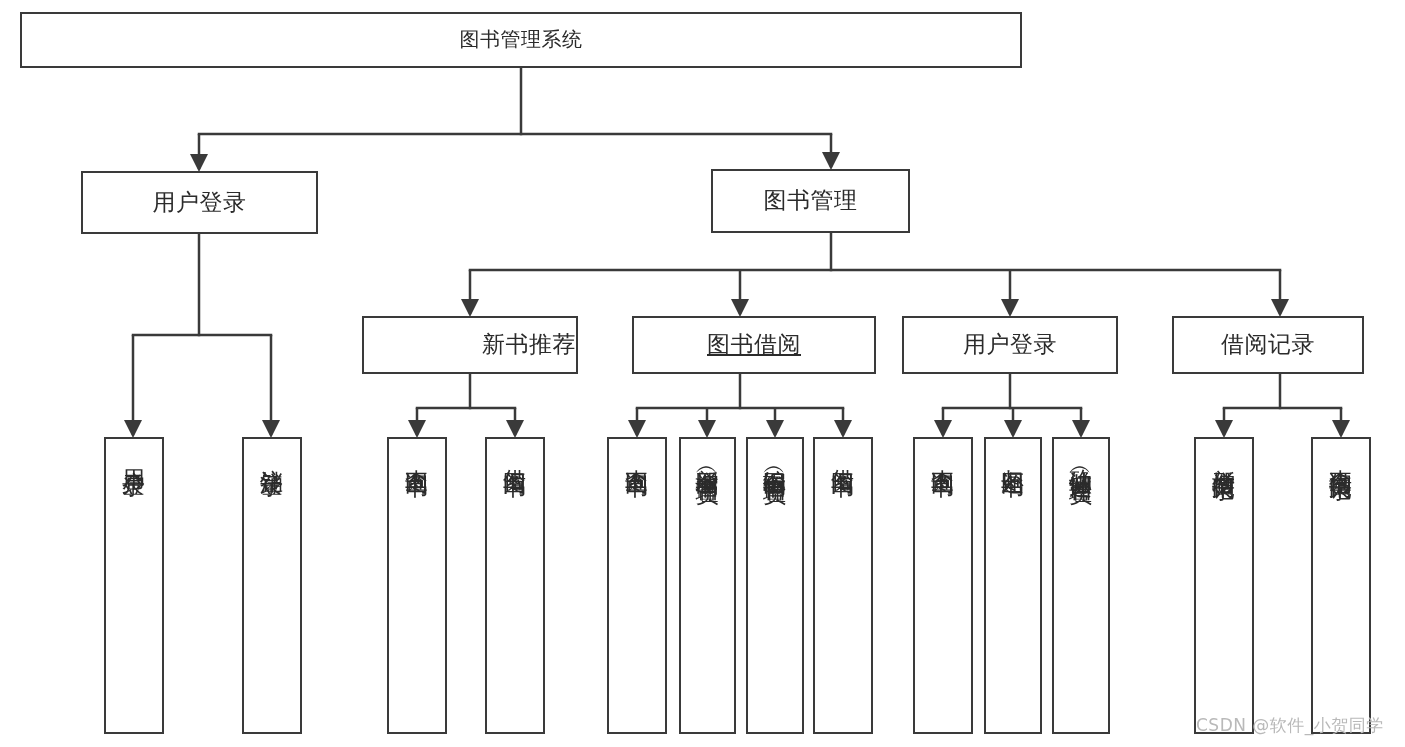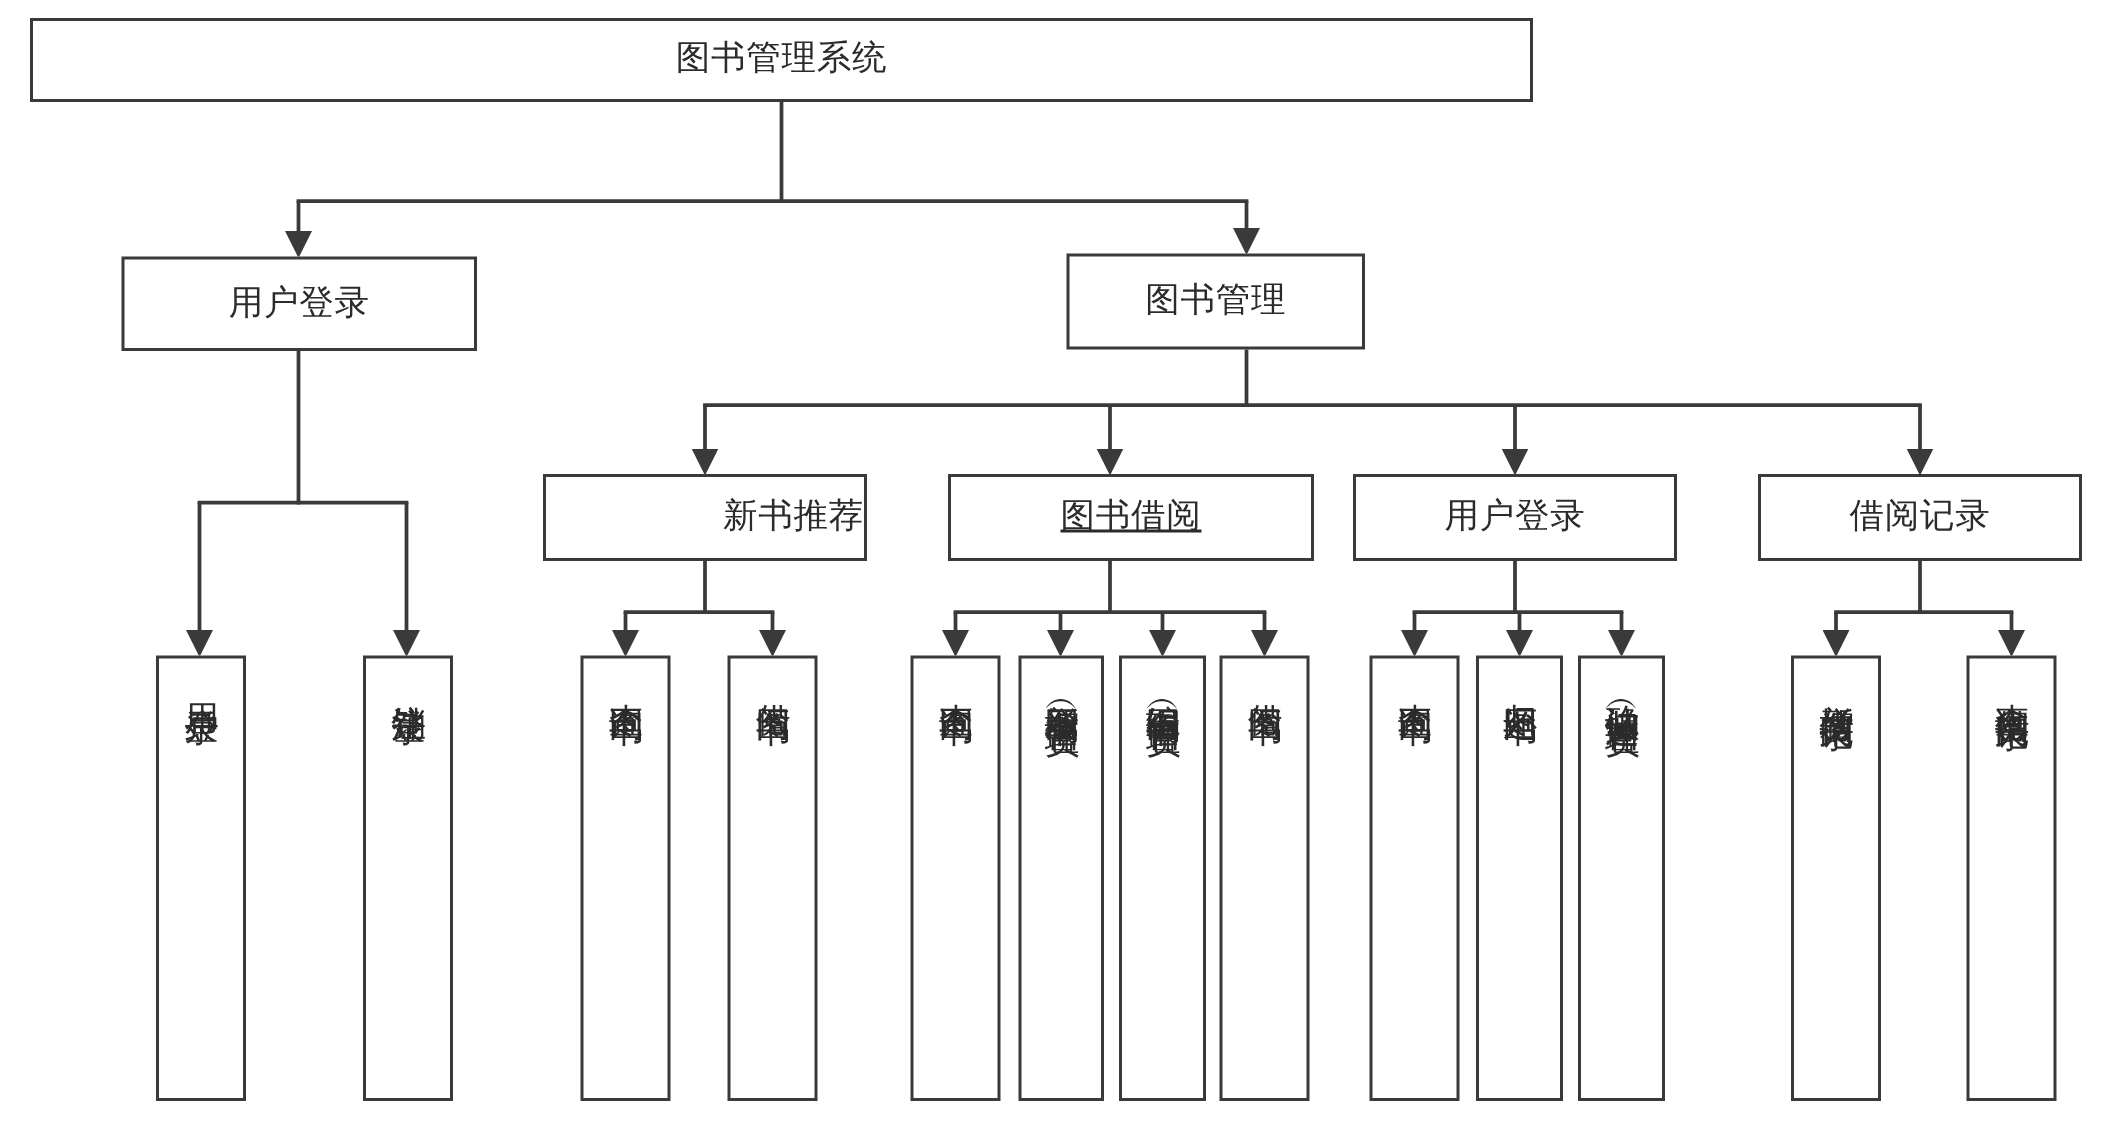--- a/index.html
+++ b/index.html
@@ -52,21 +52,21 @@
   }
   .node.vertical .node-label {
     writing-mode: vertical-rl;
     text-orientation: upright;
     font-size: 23px;
     line-height: 1.22;
     letter-spacing: 2px;
     max-height: 100%;
   }
   #root-node .node-label {
-    font-size: 23px;
+    font-size: 20px;
   }
   #watermark {
     position: absolute;
     left: 1196px;
     top: 714px;
     font-size: 17px;
     color: #b9b9b9;
     white-space: nowrap;
     letter-spacing: 0.5px;
     font-family: "DejaVu Sans", "Liberation Sans", sans-serif;
@@ -140,21 +140,21 @@
   </div>
 
   <div class="node horizontal" style="left: 632px; top: 316px; width: 244px; height: 58px; text-decoration: underline;">
     <span class="node-label">图书借阅</span>
   </div>
 
   <div class="node horizontal" style="left: 902px; top: 316px; width: 216px; height: 58px;">
     <span class="node-label">用户登录</span>
   </div>
 
-  <div class="node horizontal" style="left: 1172px; top: 316px; width: 216px; height: 58px;">
+  <div class="node horizontal" style="left: 1172px; top: 316px; width: 192px; height: 58px;">
     <span class="node-label">借阅记录</span>
   </div>
 
   <div class="node vertical" style="left: 104px; top: 437px; width: 60px; height: 297px;">
     <span class="node-label">用户登录</span>
   </div>
 
   <div class="node vertical" style="left: 242px; top: 437px; width: 60px; height: 297px;">
     <span class="node-label">注销登录</span>
   </div>
@@ -197,14 +197,15 @@
 
   <div class="node vertical" style="left: 1194px; top: 437px; width: 60px; height: 297px;">
     <span class="node-label">新增借阅记录</span>
   </div>
 
   <div class="node vertical" style="left: 1311px; top: 437px; width: 60px; height: 297px;">
     <span class="node-label">查询借阅记录</span>
   </div>
 </div>
 
+  <div id="watermark">CSDN @软件_小贺同学</div>
 
 </div>
 
 </body></html>

